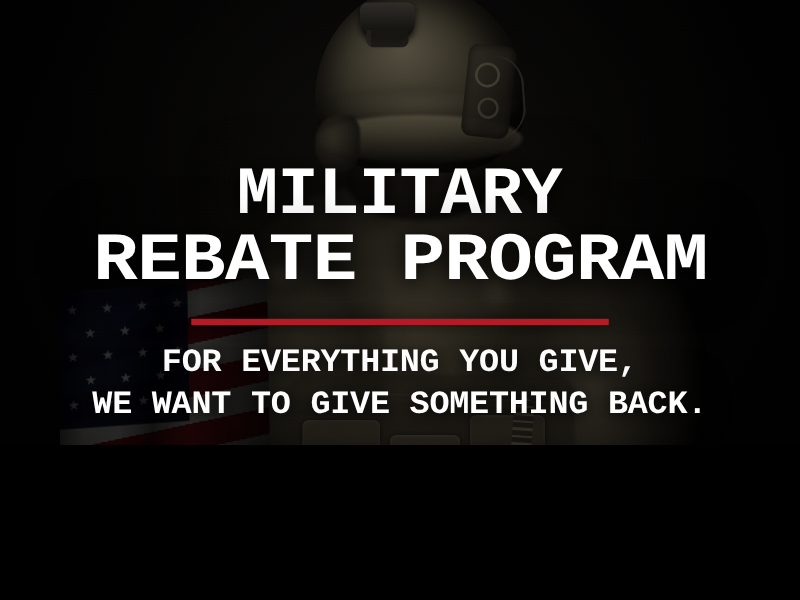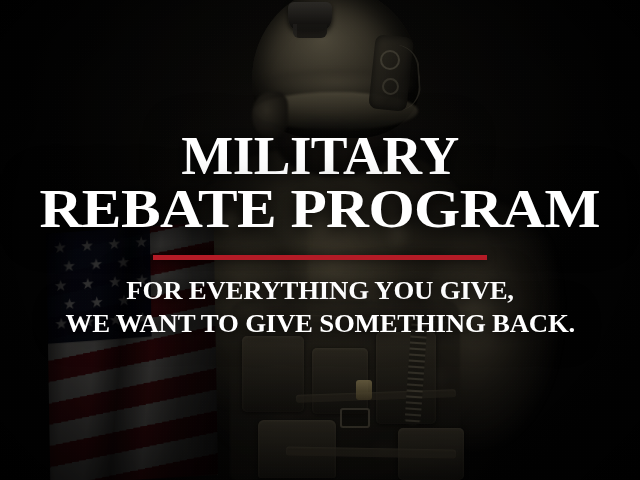--- a/index.html
+++ b/index.html
@@ -3,24 +3,24 @@
 <meta charset="utf-8">
 <style>
   html, body {
     margin: 0;
     padding: 0;
     background: #000;
   }
   #poster {
     position: relative;
     width: 640px;
-    height: 480px;
+    height: 356px;
     overflow: hidden;
     background: #050505;
-    font-family: Liberation Serif, serif;
+    font-family: Liberation Mono, monospace;
   }
 
   
   .photo {
     position: absolute;
     inset: 0;
     overflow: hidden;
     background: #040404;
   }
 

